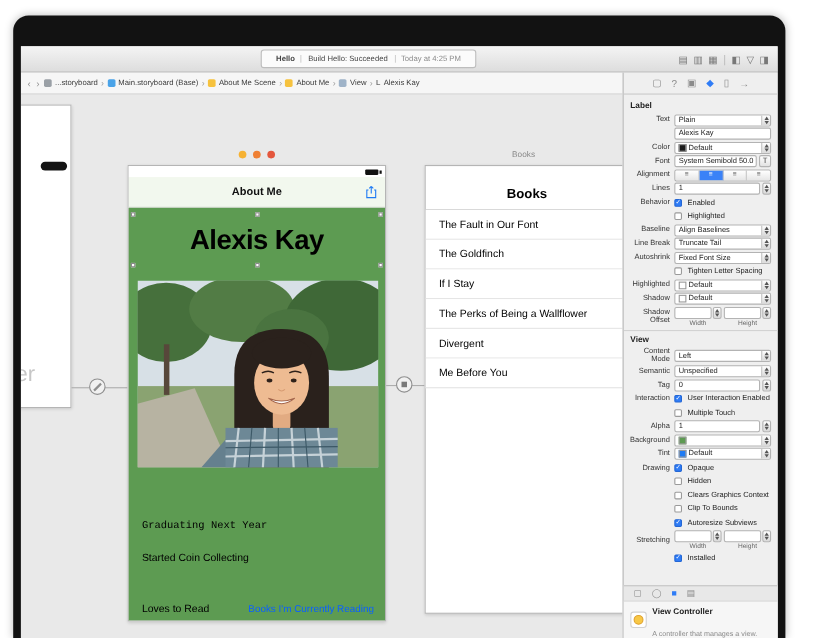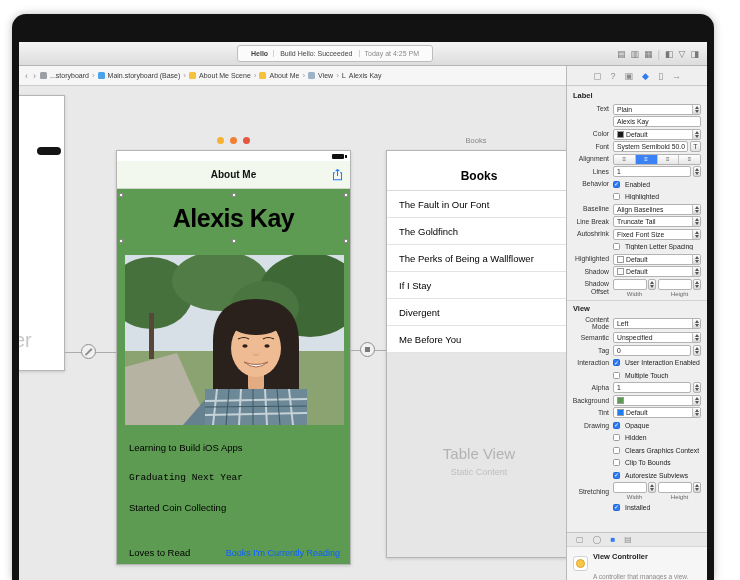--- a/index.html
+++ b/index.html
@@ -258,48 +258,43 @@
               <ellipse cx="131" cy="93" rx="25" ry="29" fill="#eebb92"></ellipse>
               <ellipse cx="131" cy="66" rx="27" ry="14" fill="#2a211c"></ellipse>
               <path d="M113 84 Q119 81 124 84" stroke="#2f211a" stroke-width="1.2" fill="none"></path>
               <path d="M138 84 Q143 81 149 84" stroke="#2f211a" stroke-width="1.2" fill="none"></path>
               <ellipse cx="120" cy="91" rx="2.6" ry="1.8" fill="#2f211a"></ellipse>
               <ellipse cx="142" cy="91" rx="2.6" ry="1.8" fill="#2f211a"></ellipse>
               <path d="M128 99 Q131 102 134 99" stroke="#d79b72" stroke-width="1" fill="none"></path>
               <path d="M119 107 Q131 117 143 107 Q131 112 119 107 Z" fill="#ffffff" stroke="#a4654a" stroke-width="1"></path>
             </svg>
           </div>
-          <div class="bio bio1">Learning to Build iOS Apps</div>
           <div class="bio bio2">Graduating Next Year</div>
           <div class="bio bio3">Started Coin Collecting</div>
           <div class="bio bio4">
             <span>Loves to Read</span>
             <span class="bio-link">Books I'm Currently Reading</span>
           </div>
         </div>
       </div>
 
       <div class="conn-line" style="left:332px;top:264px;width:35px;"></div>
       <div class="conn" style="left:341px;top:256px;">
         <span class="sq"></span>
       </div>
 
       <div class="books-title">Books</div>
       <div class="card card-books">
         <div class="bk-header">Books</div>
         <div class="bk-cell">The Fault in Our Font</div>
         <div class="bk-cell">The Goldfinch</div>
+        <div class="bk-cell">If I Stay</div>
         <div class="bk-cell">The Perks of Being a Wallflower</div>
-        <div class="bk-cell">If I Stay</div>
         <div class="bk-cell">Divergent</div>
         <div class="bk-cell">Me Before You</div>
-        <div class="bk-gray">
-          <div class="tv-title">Table View</div>
-          <div class="tv-sub">Static Content</div>
-        </div>
       </div>
     </div>
 
     <div class="panel">
       <div class="panel-tabs">
         <span>▢</span>
         <span>?</span>
         <span>▣</span>
         <span class="sel">◆</span>
         <span>▯</span>

